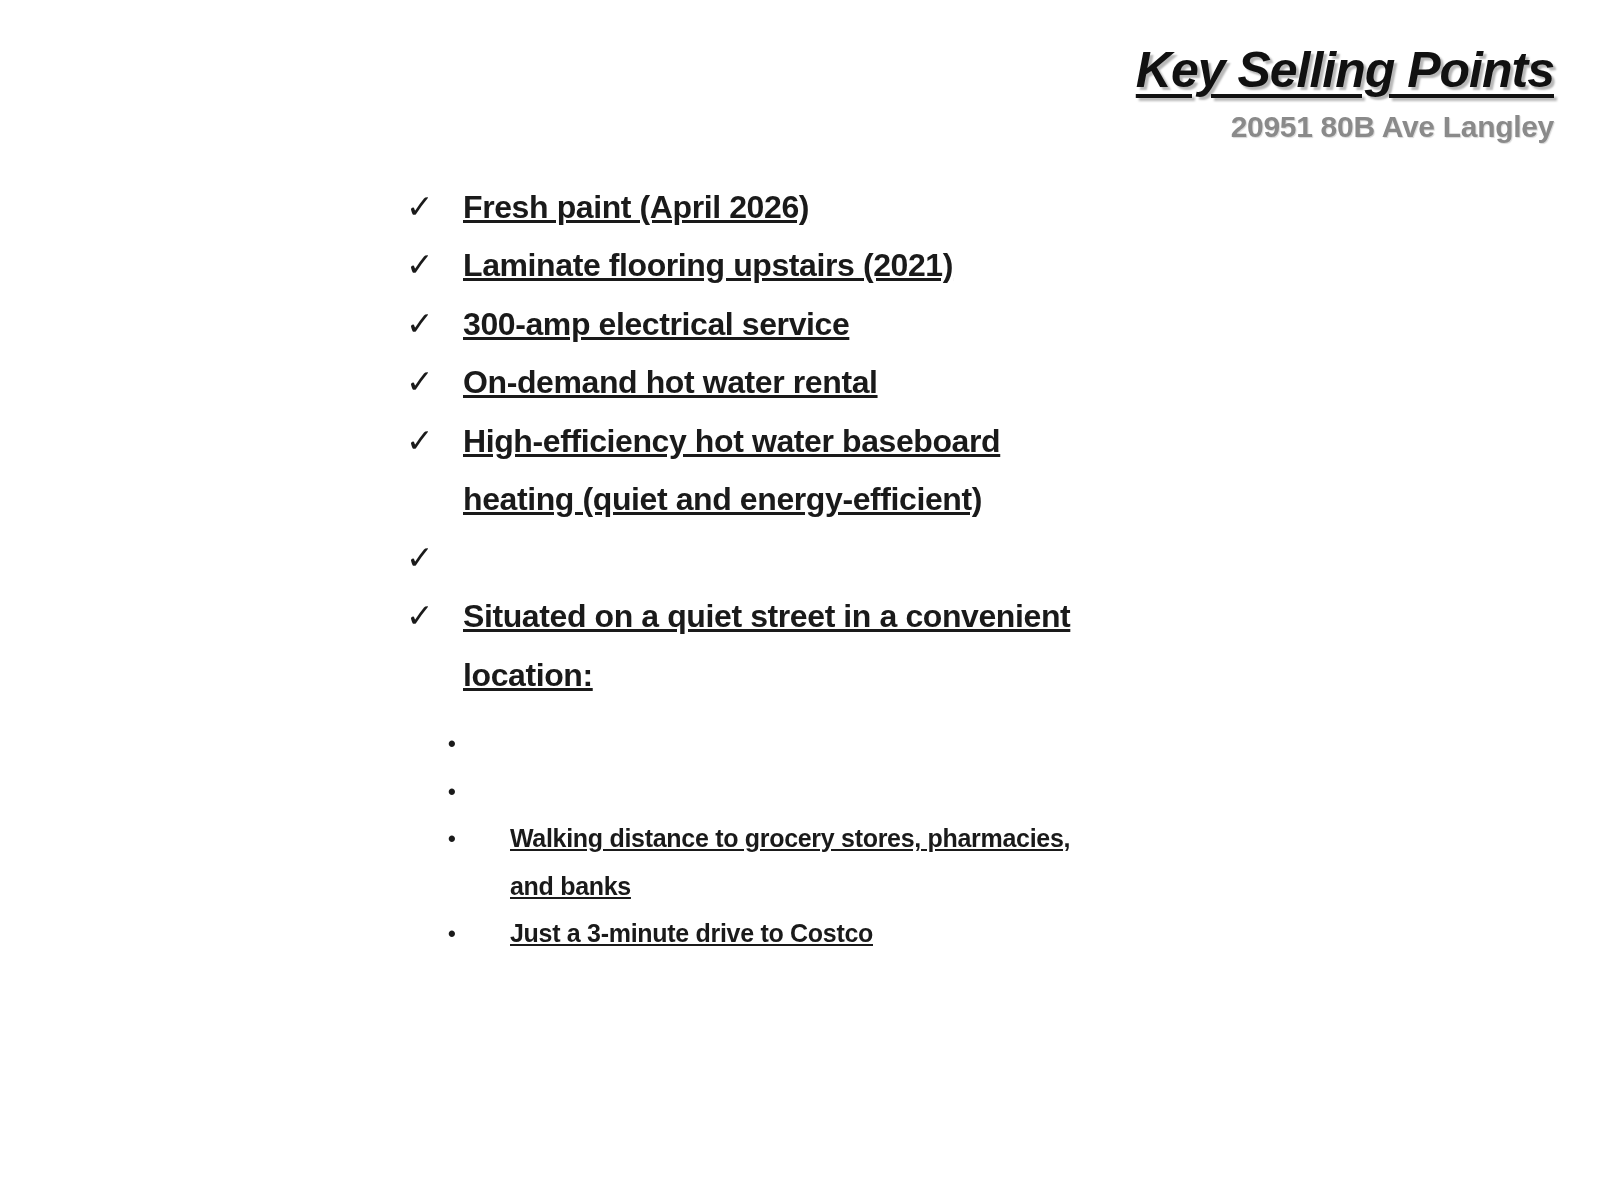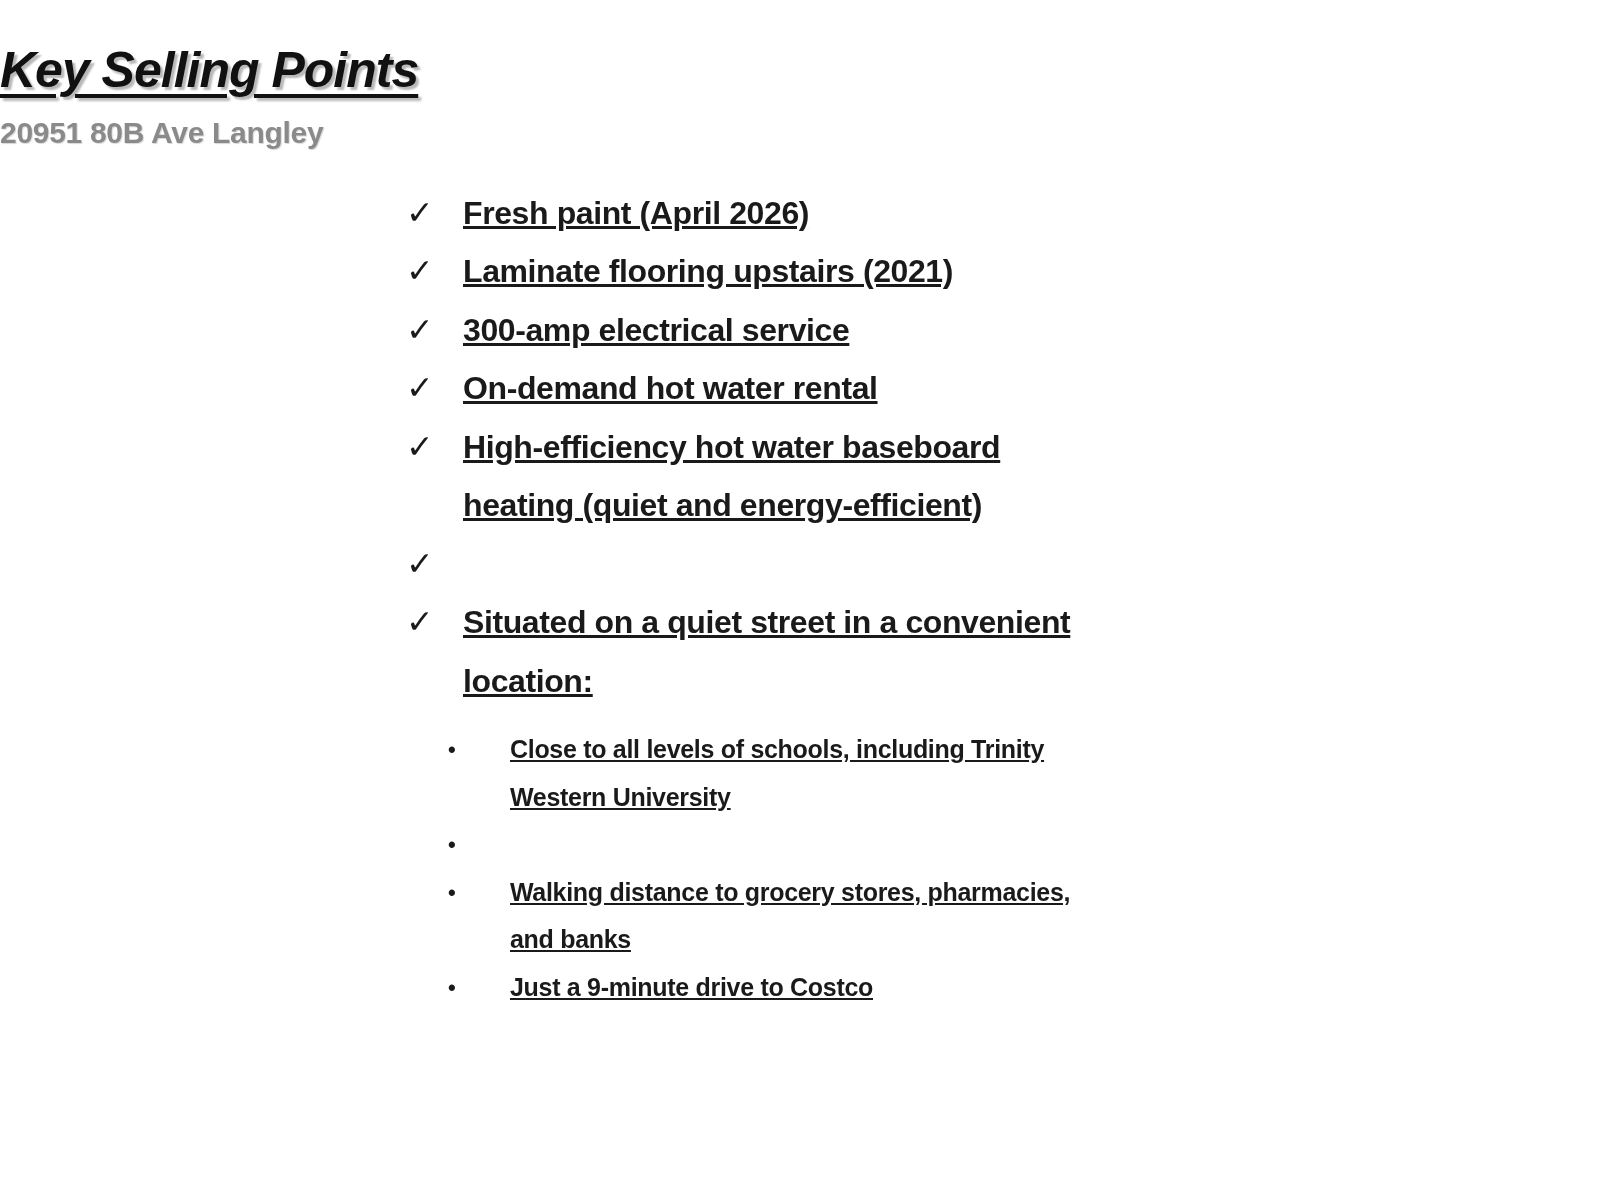--- a/index.html
+++ b/index.html
@@ -12,38 +12,38 @@
     width: 1600px;
     height: 1200px;
     background: #ffffff;
     overflow: hidden;
     font-family: "Liberation Sans", sans-serif;
     color: #1a1a1a;
   }
   .title-block {
     width: 1554px;
     padding-top: 42px;
-    text-align: left;
+    text-align: right;
   }
   .page-title {
     margin: 0;
     display: inline-block;
     font-size: 50px;
     line-height: 1.15;
     font-weight: bold;
     font-style: italic;
     letter-spacing: -1px;
     color: #111111;
     text-decoration: underline;
     text-decoration-thickness: 4px;
     text-underline-offset: 7px;
     text-shadow: 3px 3px 2px #b8b8b8;
   }
   .page-subtitle {
-    margin-top: 16px;
+    margin-top: 10px;
     font-size: 30px;
     font-weight: bold;
     color: #8a8a8a;
     text-shadow: 1px 1px 1px #d8d8d8;
     letter-spacing: -0.3px;
   }
   ul.checklist {
     list-style: none;
     margin: 34px 0 0 406px;
     padding: 0;
@@ -123,30 +123,28 @@
     <li>
       <span class="check-marker">✓</span>
       <span class="item-text">Situated on a quiet street in a convenient
 location:</span>
     </li>
   </ul>
 
   <ul class="sublist">
     <li>
       <span class="bullet-marker">•</span>
-      <span class="item-text">Close to all levels of schools, including Trinity
-Western University</span>
     </li>
     <li>
       <span class="bullet-marker">•</span>
     </li>
     <li>
       <span class="bullet-marker">•</span>
       <span class="item-text">Walking distance to grocery stores, pharmacies,
 and banks</span>
     </li>
     <li>
       <span class="bullet-marker">•</span>
-      <span class="item-text">Just a 9-minute drive to Costco</span>
+      <span class="item-text">Just a 3-minute drive to Costco</span>
     </li>
   </ul>
 
 </div>
 
 </body></html>

